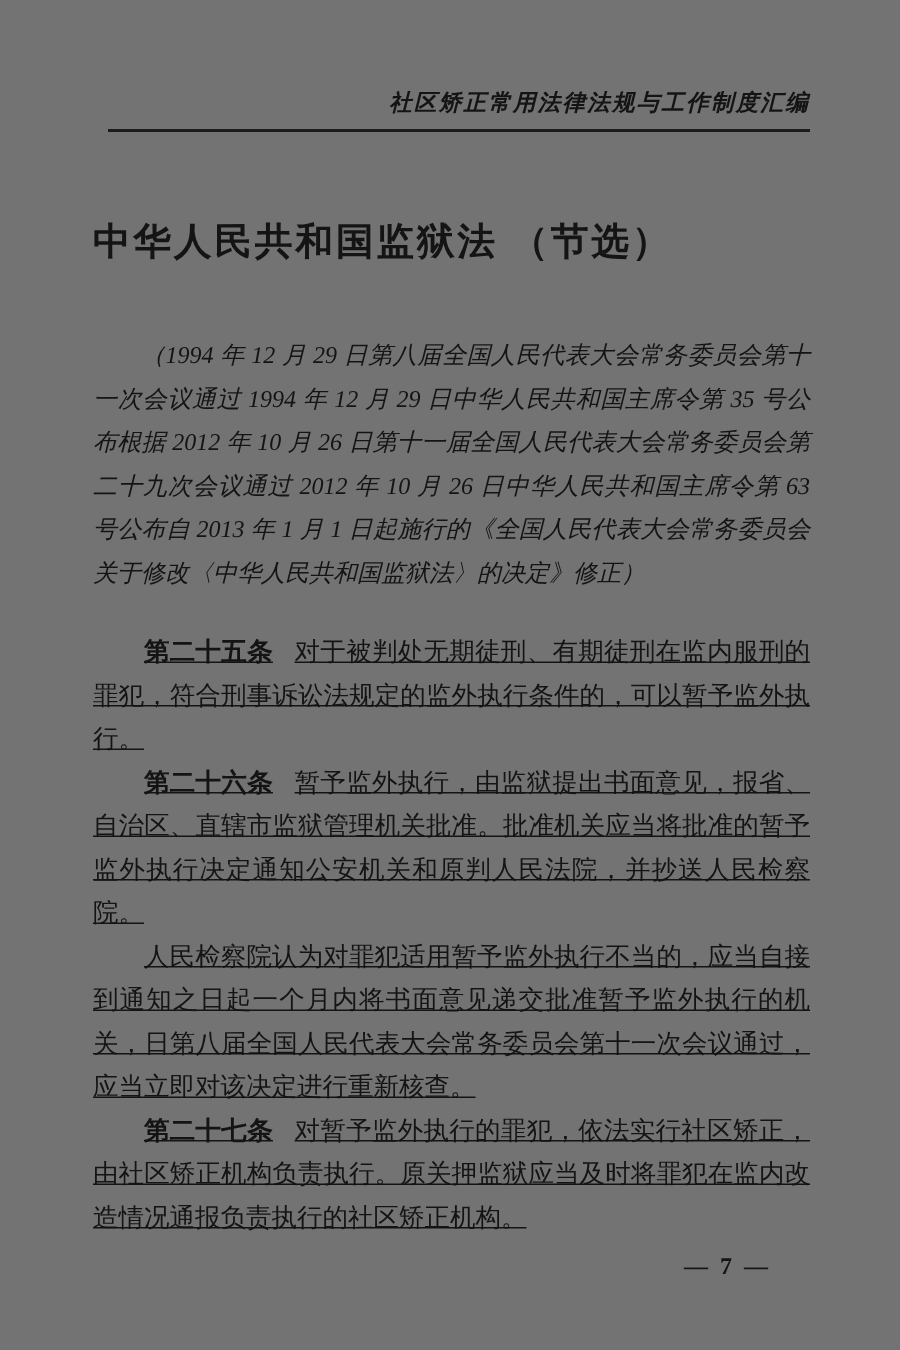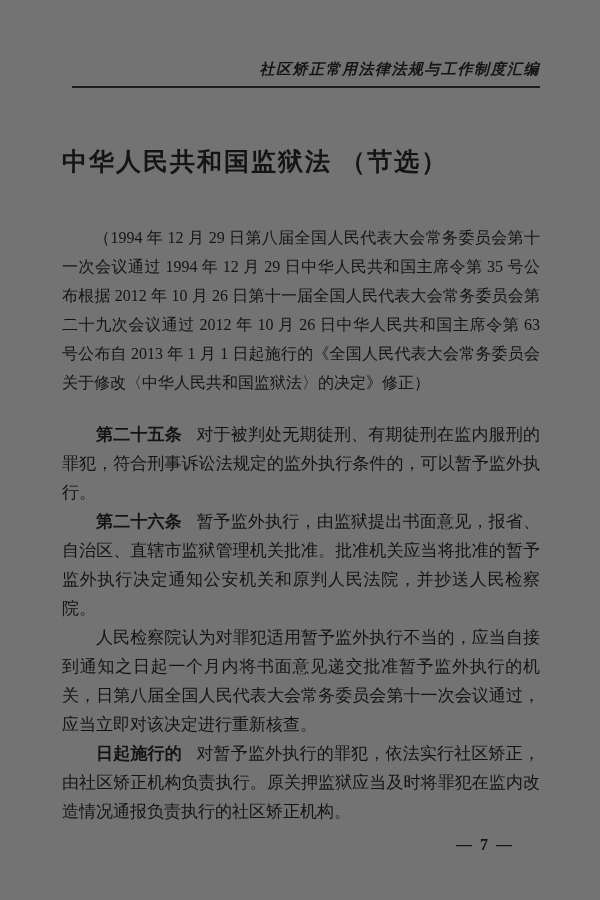--- a/index.html
+++ b/index.html
@@ -41,37 +41,39 @@
     text-align: left;
     font-size: 25px;
     font-weight: bold;
     letter-spacing: 2px;
     line-height: 34px;
     white-space: nowrap;
   }
   
   .preamble {
     margin: 44px 0 0 0;
+    font-style: italic;
     font-size: 16px;
     line-height: 29px;
     text-indent: 2em;
     text-align: justify;
     text-justify: inter-ideograph;
   }
   
   .body-block {
     margin-top: 23px;
   }
   .article {
     margin: 0;
     font-size: 17px;
     line-height: 29px;
     text-indent: 2em;
     text-align: justify;
     text-justify: inter-ideograph;
+    text-decoration: underline;
   }
   .article-label {
     font-weight: bold;
     margin-right: 0.85em;
   }
   .article-label:empty {
     margin: 0;
     display: none;
   }
   
@@ -98,19 +100,19 @@
   <p class="preamble">（1994 年 12 月 29 日第八届全国人民代表大会常务委员会第十一次会议通过 1994 年 12 月 29 日中华人民共和国主席令第 35 号公布根据 2012 年 10 月 26 日第十一届全国人民代表大会常务委员会第二十九次会议通过 2012 年 10 月 26 日中华人民共和国主席令第 63 号公布自 2013 年 1 月 1 日起施行的《全国人民代表大会常务委员会关于修改〈中华人民共和国监狱法〉的决定》修正）</p>
 
   <div class="body-block">
 
     <p class="article"><span class="article-label">第二十五条</span><span>对于被判处无期徒刑、有期徒刑在监内服刑的罪犯，符合刑事诉讼法规定的监外执行条件的，可以暂予监外执行。</span></p>
 
     <p class="article"><span class="article-label">第二十六条</span><span>暂予监外执行，由监狱提出书面意见，报省、自治区、直辖市监狱管理机关批准。批准机关应当将批准的暂予监外执行决定通知公安机关和原判人民法院，并抄送人民检察院。</span></p>
 
     <p class="article"><span>人民检察院认为对罪犯适用暂予监外执行不当的，应当自接到通知之日起一个月内将书面意见递交批准暂予监外执行的机关，日第八届全国人民代表大会常务委员会第十一次会议通过，应当立即对该决定进行重新核查。</span></p>
 
-    <p class="article"><span class="article-label">日起施行的</span><span>对暂予监外执行的罪犯，依法实行社区矫正，由社区矫正机构负责执行。原关押监狱应当及时将罪犯在监内改造情况通报负责执行的社区矫正机构。</span></p>
+    <p class="article"><span class="article-label">第二十七条</span><span>对暂予监外执行的罪犯，依法实行社区矫正，由社区矫正机构负责执行。原关押监狱应当及时将罪犯在监内改造情况通报负责执行的社区矫正机构。</span></p>
 
   </div>
 
   <div class="page-number">— 7 —</div>
 
 </div>
 
 </body></html>

